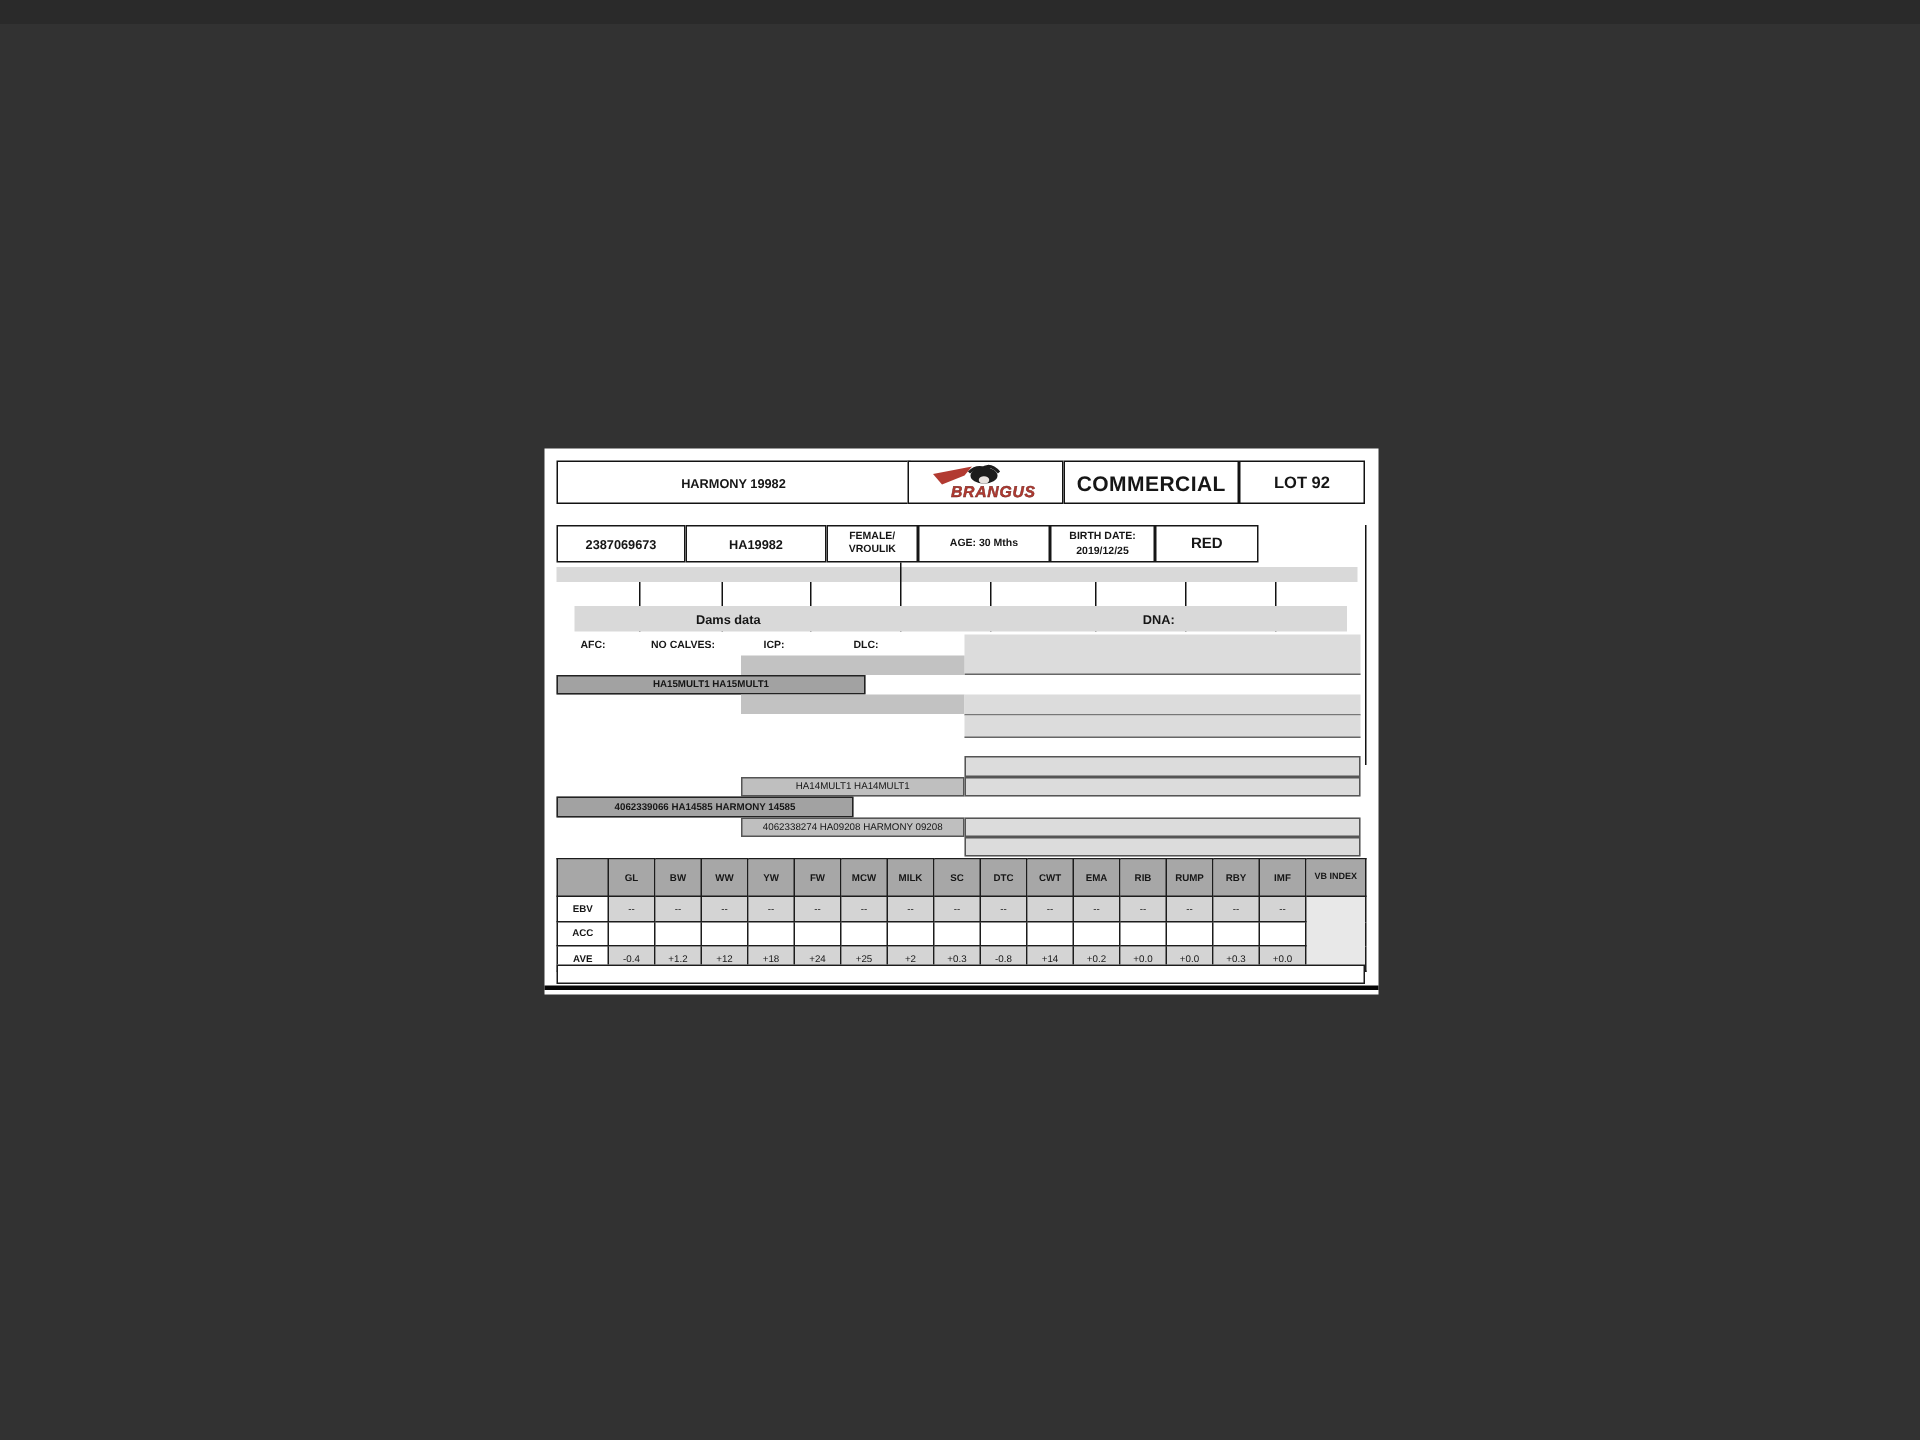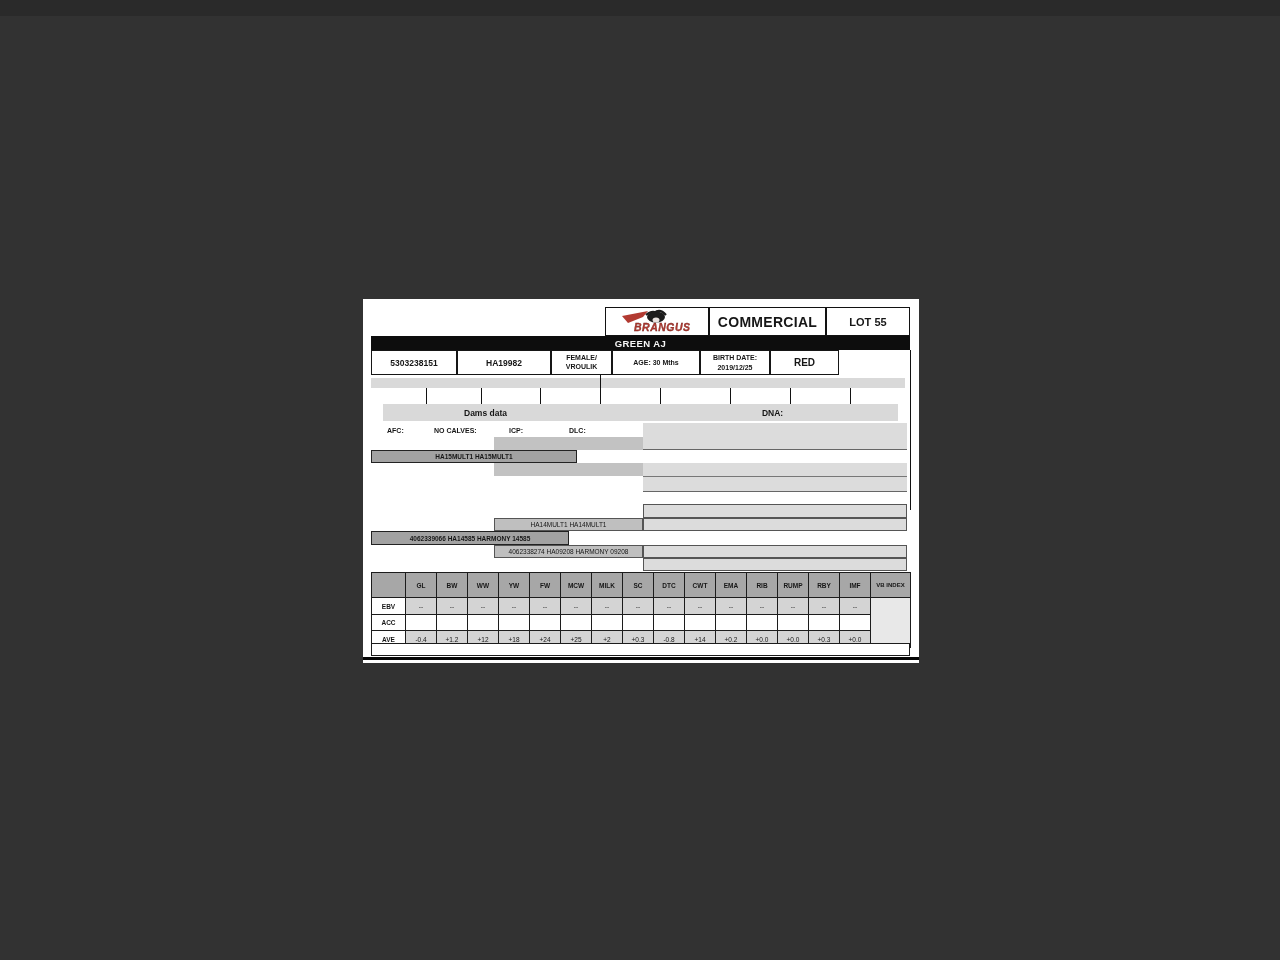--- a/index.html
+++ b/index.html
@@ -36,45 +36,45 @@
   .blackline{background:#060606;}
 </style>
 </head>
 <body>
 
 <div class="stage">
   <div class="topband"></div>
 
   <div class="page">
 
+    <div class="abs cell flexc b" style="left:8px;top:8px;width:236px;height:29px;font-size:8.5px;">
+      <span>HARMONY 19982</span>
+    </div>
     <div class="abs cell flexc" style="left:242px;top:8px;width:104px;height:29px;">
       <svg width="94" height="27" viewBox="0 0 94 27">
         <polygon points="12,8 38,3 33,9 18,15" fill="#b23a31"></polygon>
         <g>
           <path d="M36,7 Q42,1 50,6" stroke="#1c1c1c" stroke-width="2" fill="none"></path>
           <path d="M56,7 Q50,0 44,5" stroke="#1c1c1c" stroke-width="2" fill="none"></path>
           <ellipse cx="46" cy="9" rx="9" ry="5.5" fill="#1c1c1c"></ellipse>
           <ellipse cx="46" cy="12" rx="3.5" ry="2.5" fill="#e8e2df"></ellipse>
         </g>
         <text x="24" y="23" font-size="10.5" font-style="italic" font-weight="bold" fill="#b23a31" stroke="#6d1f1a" stroke-width="0.3" letter-spacing="0.5">BRANGUS</text>
       </svg>
     </div>
     <div class="abs cell flexc b" style="left:346px;top:8px;width:117px;height:29px;font-size:14px;letter-spacing:.3px;">
       <span>COMMERCIAL</span>
     </div>
     <div class="abs cell flexc b" style="left:463px;top:8px;width:84px;height:29px;font-size:11px;">
-      <span>LOT 55</span>
-    </div>
-
-    <div class="abs banner flexc" style="left:8px;top:37px;width:539px;height:14px;">
-      <span>GREEN AJ</span>
-    </div>
+      <span>LOT 92</span>
+    </div>
+
 
     <div class="abs cell-thin flexc b" style="left:8px;top:51px;width:86px;height:25px;font-size:8.5px;">
-      <span>5303238151</span>
+      <span>2387069673</span>
     </div>
     <div class="abs cell-thin flexc b" style="left:94px;top:51px;width:94px;height:25px;font-size:8.5px;">
       <span>HA19982</span>
     </div>
     <div class="abs cell-thin flexc b" style="left:188px;top:51px;width:61px;height:25px;font-size:7px;flex-direction:column;line-height:1.25;">
       <span>FEMALE/</span>
       <span>VROULIK</span>
     </div>
     <div class="abs cell-thin flexc b" style="left:249px;top:51px;width:88px;height:25px;font-size:7px;">
       <span>AGE: 30 Mths</span>

